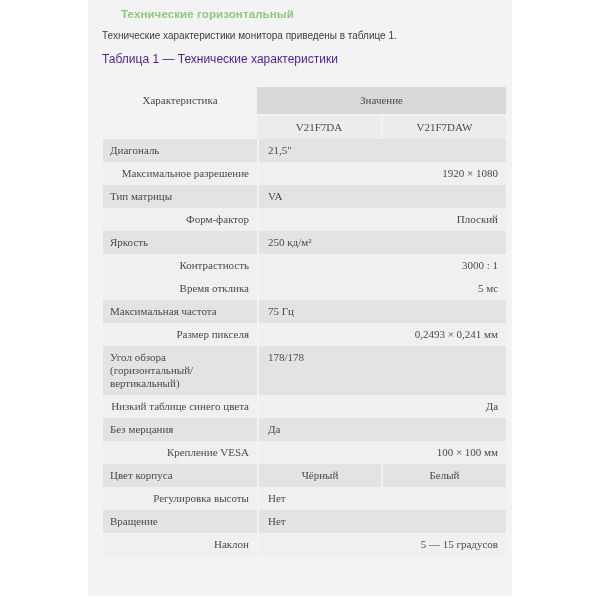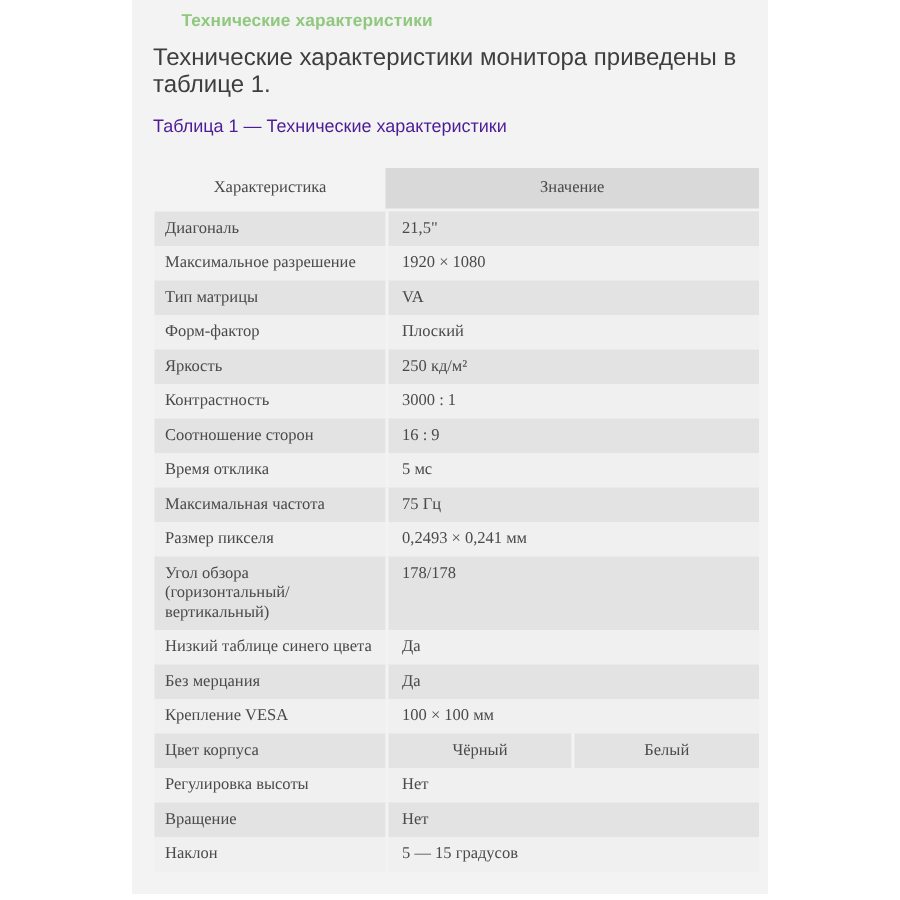--- a/index.html
+++ b/index.html
@@ -10,65 +10,70 @@
   }
   .page{
     position:absolute;left:88px;top:0;width:424px;height:596px;
     background:var(--page-bg,#f3f3f3);box-sizing:border-box;padding-top:8px;
     overflow:hidden;
   }
   .heading{
     margin:0 0 0 33px;font-size:11.5px;font-weight:bold;
     color:var(--heading-green,#8fc87e);letter-spacing:.1px;
   }
-  .intro{margin:10px 14px 0 14px;font-size:16px;color:#3e3e3e;}
+  .intro{margin:10px 14px 0 14px;font-size:10px;color:#3e3e3e;}
   .caption{margin:11px 14px 0 14px;font-size:12px;color:#4c1d95;}
   table.spec{
     margin:21px 0 0 15px;width:403px;table-layout:fixed;
     border-collapse:separate;border-spacing:0;
     font-size:11px;color:var(--text-col,#4a4a4a);
   }
   col.c1{width:154px;}col.c2{width:124px;}col.c3{width:125px;}
   td,th{font-weight:normal;line-height:13px;vertical-align:top;box-sizing:border-box;font-family:Liberation Serif, serif;}
   th.hdr-char{background:transparent;text-align:center;padding:7px 4px;}
   th.hdr-val{
     background:var(--hdr-band,#d9d9d9);text-align:center;padding:7px 4px;
     border-bottom:2px solid var(--page-bg,#f3f3f3);
   }
   td.model{background:var(--model-bg,#ececec);text-align:center;padding:5px 4px;}
   td.model+td.model{border-left:2px solid var(--page-bg,#f3f3f3);}
   tr.odd td{background:var(--row-gray,#e3e3e3);}
-  tr.even td{background:var(--row-light,#f0f0f0);}
+  tr.even td{background:var(--row-light,#f0f0f0);text-align:right;}
   td.lbl{padding:5px 8px 5px 7px;white-space:pre-line;margin-top:24px;}
   td.val{
     padding:5px 8px 5px 9px;border-left:2px solid var(--page-bg,#f3f3f3);
     white-space:pre-line;
   }
   td.val.center{text-align:left;}
   td.val.split{text-align:center;padding-left:4px;padding-right:4px;}
   td.val.split+td.val.split{border-left:2px solid var(--page-bg,#f3f3f3);}
 </style>
 </head>
 <body>
 
 <div class="page">
-  <div class="heading">Технические характеристики</div>
+  <div class="heading">Технические горизонтальный</div>
   <div class="intro">Технические характеристики монитора приведены в таблице 1.</div>
   <div class="caption">Таблица 1 — Технические характеристики</div>
 
   <table class="spec">
     <colgroup>
         <col class="c1">
         <col class="c2">
         <col class="c3">
       </colgroup>
     <thead>
       <tr>
         <th class="hdr-char">Характеристика</th>
         <th class="hdr-val" colspan="2">Значение</th>
+      </tr>
+      <tr>
+        <td></td>
+        <td class="model">V21F7DA</td>
+        <td class="model">V21F7DAW</td>
       </tr>
     </thead>
     <tbody id="spec-body">
         <tr class="odd">
           <td class="lbl">Диагональ</td>
           <td class="val" colspan="2">21,5"</td>
         </tr>
         <tr class="even">
           <td class="lbl">Максимальное разрешение</td>
           <td class="val" colspan="2">1920 × 1080</td>
@@ -81,24 +86,20 @@
           <td class="lbl">Форм-фактор</td>
           <td class="val" colspan="2">Плоский</td>
         </tr>
         <tr class="odd">
           <td class="lbl">Яркость</td>
           <td class="val" colspan="2">250 кд/м²</td>
         </tr>
         <tr class="even">
           <td class="lbl">Контрастность</td>
           <td class="val" colspan="2">3000 : 1</td>
-        </tr>
-        <tr class="odd">
-          <td class="lbl">Соотношение сторон</td>
-          <td class="val" colspan="2">16 : 9</td>
         </tr>
         <tr class="even">
           <td class="lbl">Время отклика</td>
           <td class="val" colspan="2">5 мс</td>
         </tr>
         <tr class="odd">
           <td class="lbl">Максимальная частота</td>
           <td class="val" colspan="2">75 Гц</td>
         </tr>
         <tr class="even">

